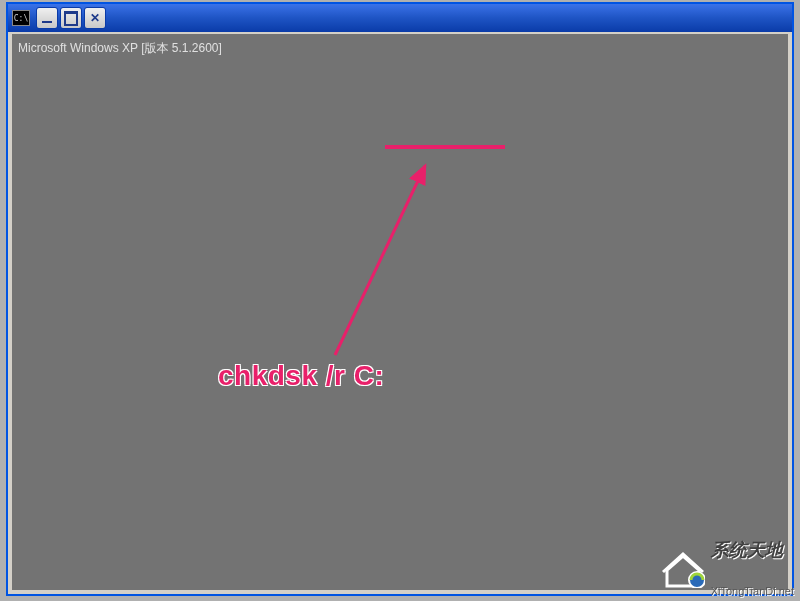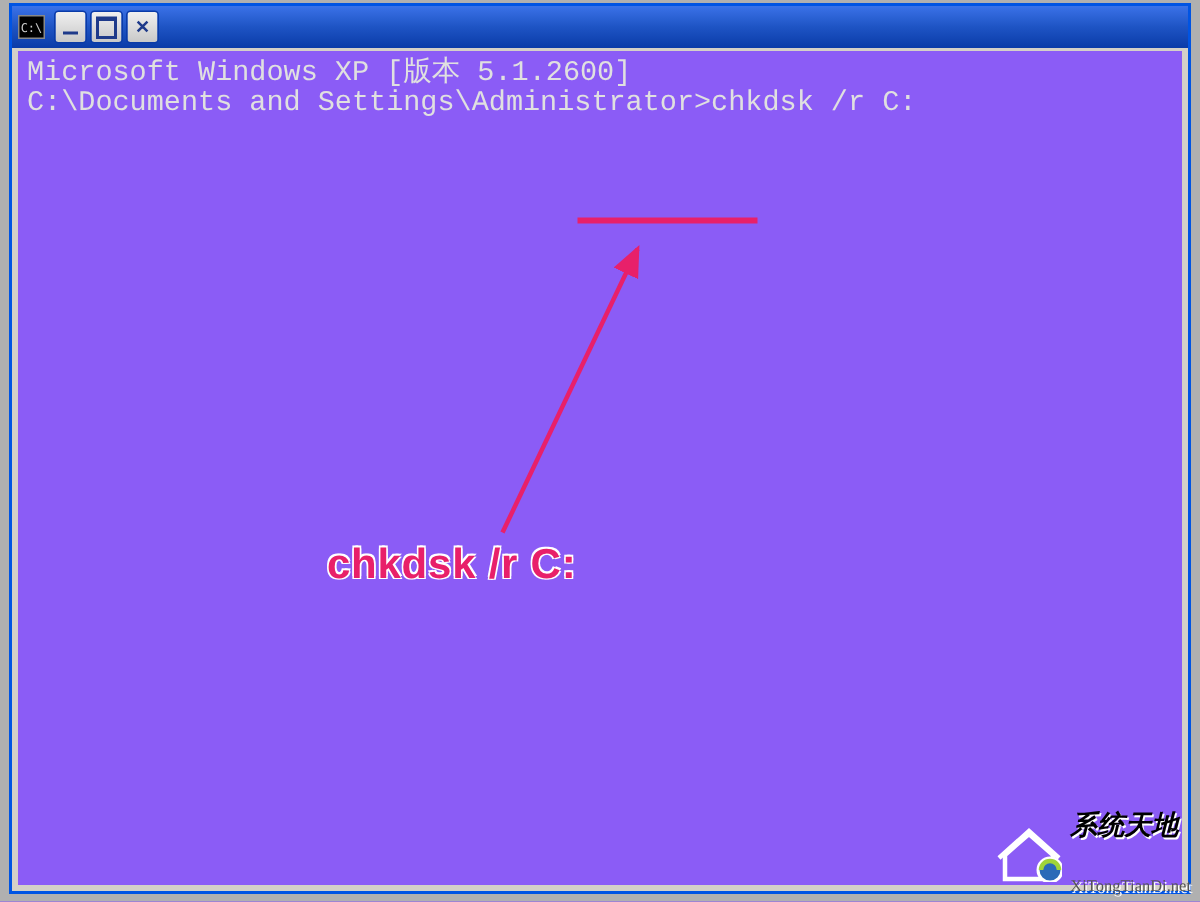--- a/index.html
+++ b/index.html
@@ -76,24 +76,24 @@
     }
     .ctrl-min::before { content: ""; display: block; width: 10px; height: 2px; background: #1e3a8a; margin-top: 8px; }
     .ctrl-max::before { content: ""; display: block; width: 10px; height: 10px; border: 2px solid #1e3a8a; border-top-width: 3px; }
     .ctrl-close::before { content: "✕"; font-size: 12px; }
     .terminal {
       position: absolute;
       left: 4px;
       top: 32px;
       right: 4px;
       bottom: 4px;
-      background: #8b5cf6;
+      background: #737373;
       color: #e0e0e0;
-      font-family: Liberation Mono, monospace;
-      font-size: 19px;
+      font-family: Liberation Sans, sans-serif;
+      font-size: 12px;
       line-height: 20px;
       padding: 4px 6px;
       white-space: pre;
       overflow: hidden;
     }
     .term-line { display: block; }
     .annotation-overlay {
       position: absolute;
       left: 0; top: 0; width: 100%; height: 100%;
       pointer-events: none;
@@ -139,26 +139,26 @@
     }
     .wm-text {
       display: flex;
       flex-direction: column;
       line-height: 1.1;
     }
     .wm-cn {
       font-family: "Microsoft YaHei", sans-serif;
       font-size: 18px;
       font-weight: bold;
-      color: #000000;
+      color: #404040;
       font-style: italic;
       text-shadow: 1px 1px 0 #fff;
     }
     .wm-en {
-      font-family: Liberation Serif, serif;
+      font-family: Liberation Sans, sans-serif;
       font-size: 11px;
       color: #555;
       text-shadow: 1px 1px 0 #fff;
       margin-top: 24px;
     }
   </style>
 </head>
 <body>
 
 <div class="window">
@@ -167,21 +167,21 @@
     <div class="title-icon">
       <span class="title-icon-text">C:\</span>
     </div>
     <div class="window-controls">
       <div class="ctrl-btn ctrl-min"></div>
       <div class="ctrl-btn ctrl-max"></div>
       <div class="ctrl-btn ctrl-close"></div>
     </div>
   </div>
 
-  <div class="terminal"><span class="term-line">Microsoft Windows XP [版本 5.1.2600]</span><span class="term-line"></span><span class="term-line"><span>C:\Documents and Settings\Administrator&gt;</span><span>chkdsk /r C:</span></span></div>
+  <div class="terminal"><span class="term-line">Microsoft Windows XP [版本 5.1.2600]</span><span class="term-line"></span></div>
 
 </div>
 
 <div class="annotation-overlay">
   <div class="underline"></div>
   <svg class="arrow-line" viewBox="0 0 220 200">
     <defs>
       <marker id="arrowhead" markerWidth="8" markerHeight="8" refX="6" refY="3" orient="auto">
         <polygon points="0 0, 7 3, 0 6" fill="#e8206a"></polygon>
       </marker>

